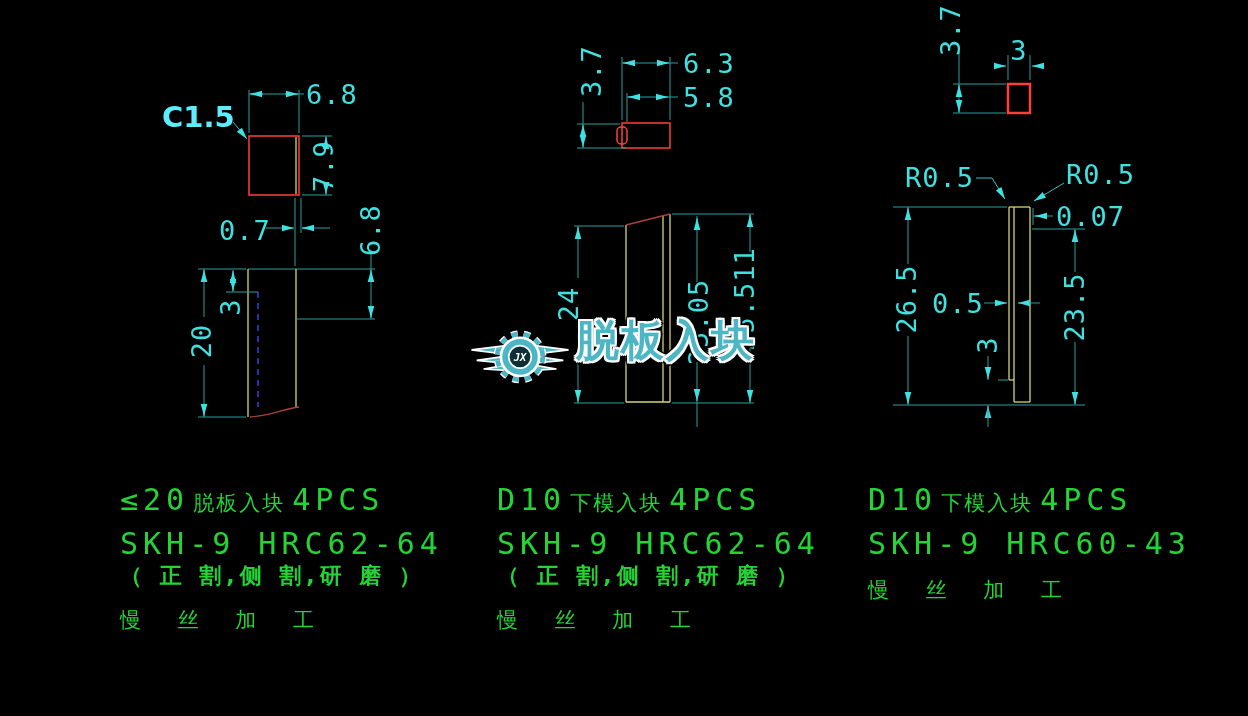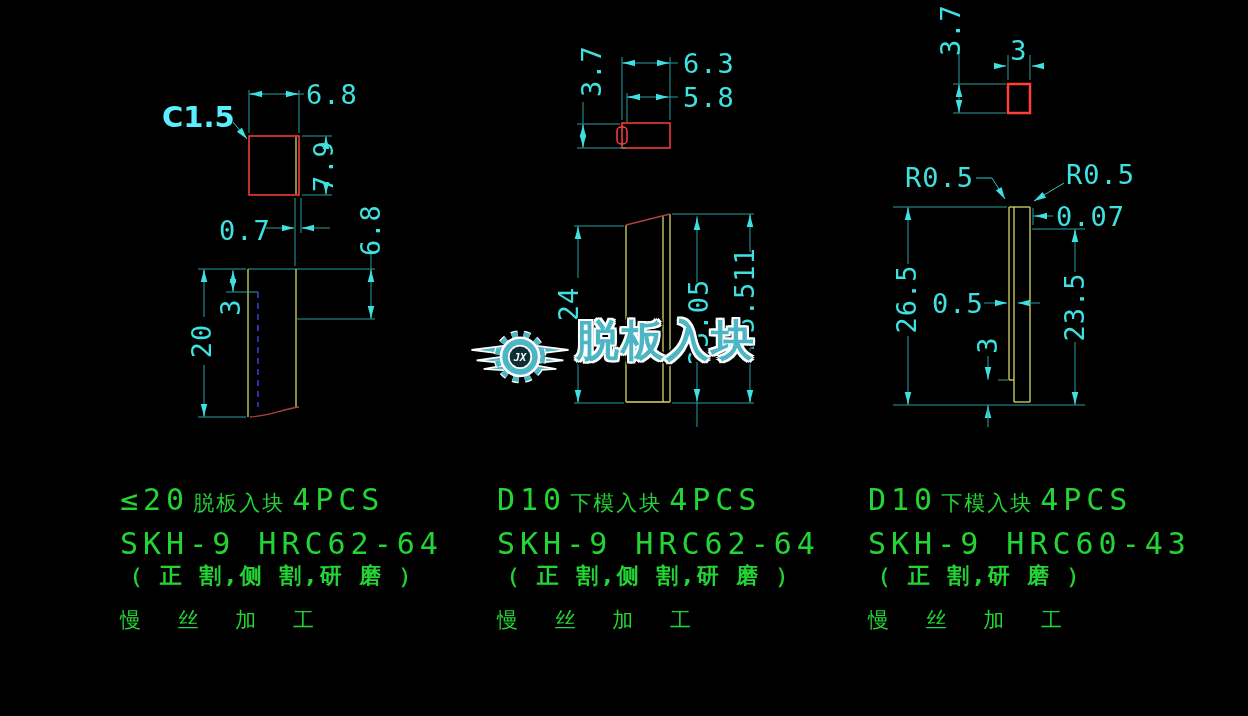--- a/index.html
+++ b/index.html
@@ -270,17 +270,16 @@
   <div class="n4">慢 丝 加 工</div>
 </div>
 
 <div class="notes" style="left:868px;top:482px;">
   <div class="n1">
     <span class="lat">D10</span>
         <span class="cnSmall">下模入块</span>
         <span class="lat qty">4PCS</span>
   </div>
   <div class="n2 lat">SKH-9 HRC60-43</div>
-  <div class="n3">（ 正 割,研 磨 ）</div>
   <div class="n4">慢 丝 加 工</div>
 </div>
 
 </div>
 
 </body></html>

